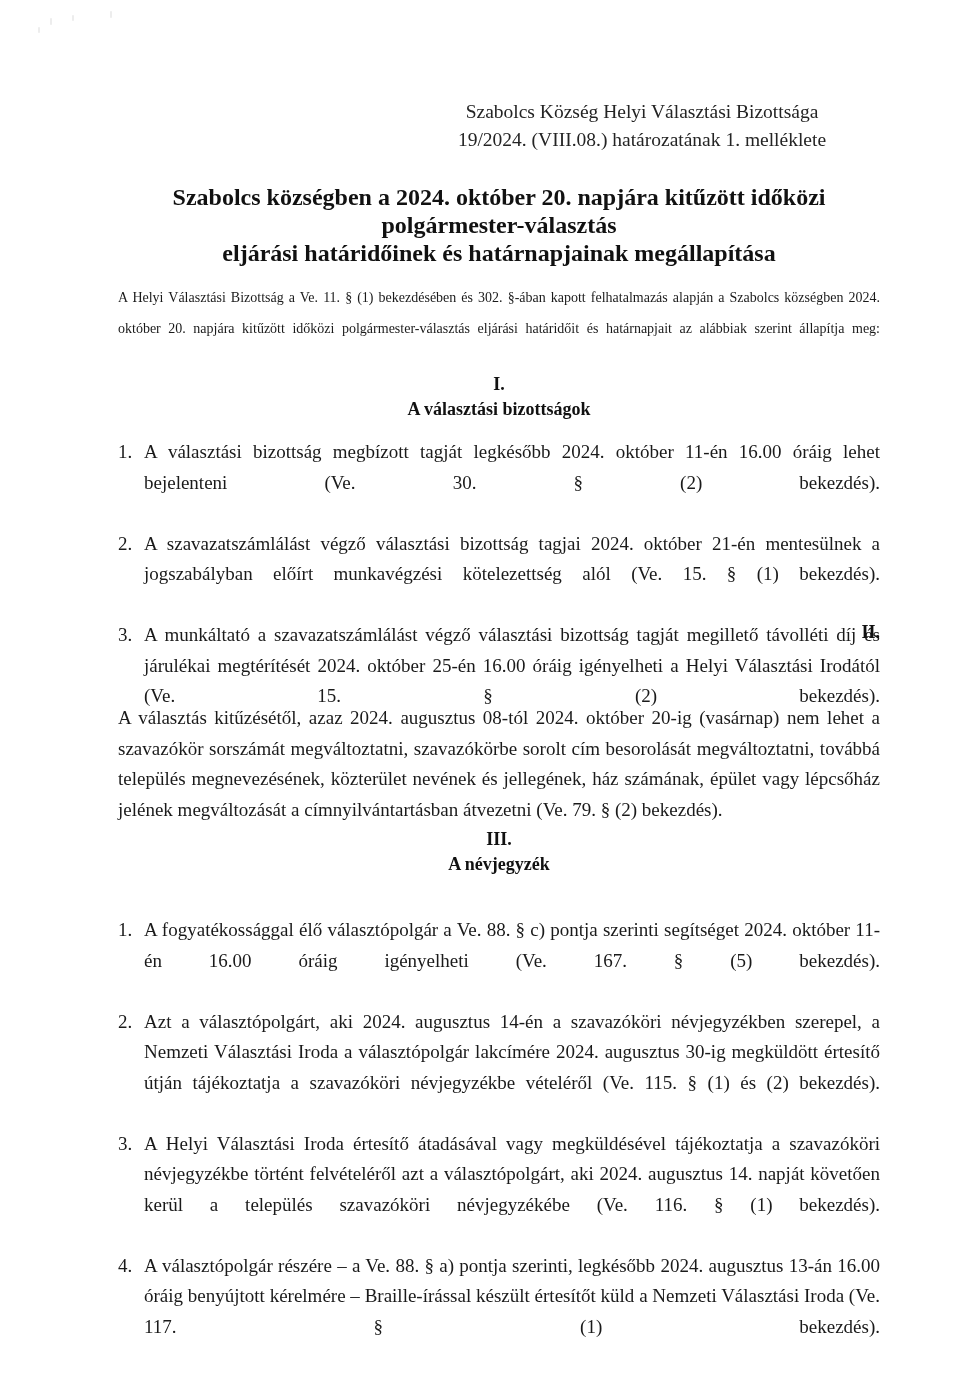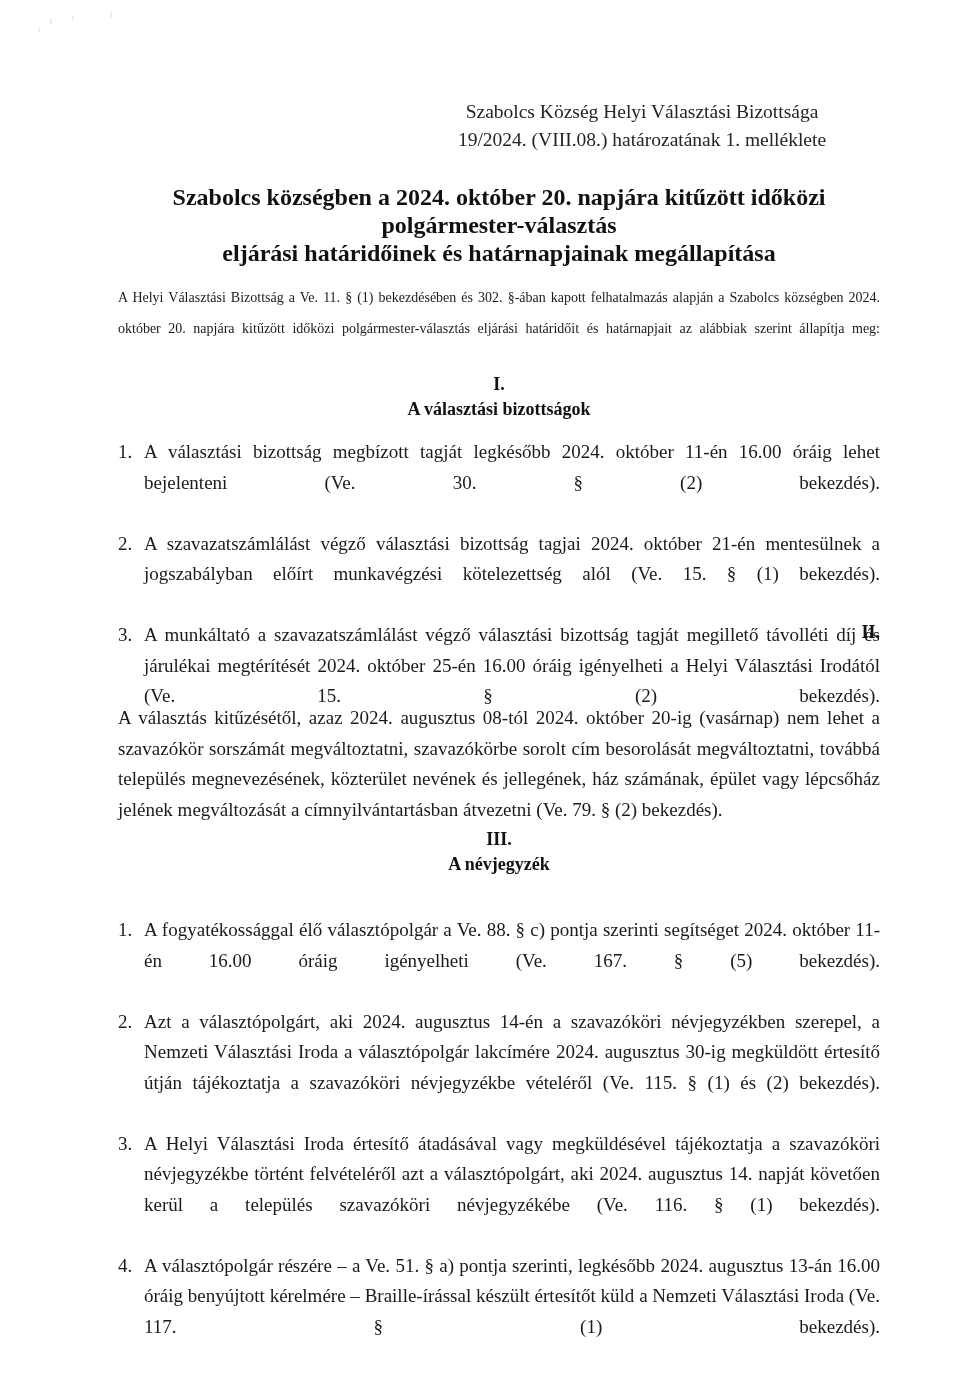--- a/index.html
+++ b/index.html
@@ -198,17 +198,17 @@
     <div class="num-item">
       <span class="marker">2.</span>
       <span class="body">Azt a választópolgárt, aki 2024. augusztus 14-én a szavazóköri névjegyzékben szerepel, a Nemzeti Választási Iroda a választópolgár lakcímére 2024. augusztus 30-ig megküldött értesítő útján tájékoztatja a szavazóköri névjegyzékbe vételéről (Ve. 115. § (1) és (2) bekezdés).</span>
     </div>
     <div class="num-item">
       <span class="marker">3.</span>
       <span class="body">A Helyi Választási Iroda értesítő átadásával vagy megküldésével tájékoztatja a szavazóköri névjegyzékbe történt felvételéről azt a választópolgárt, aki 2024. augusztus 14. napját követően kerül a település szavazóköri névjegyzékébe (Ve. 116. § (1) bekezdés).</span>
     </div>
     <div class="num-item">
       <span class="marker">4.</span>
-      <span class="body">A választópolgár részére – a Ve. 51. § a) pontja szerinti, legkésőbb 2024. augusztus 13-án 16.00 óráig benyújtott kérelmére – Braille-írással készült értesítőt küld a Nemzeti Választási Iroda (Ve. 117. § (1) bekezdés).</span>
+      <span class="body">A választópolgár részére – a Ve. 88. § a) pontja szerinti, legkésőbb 2024. augusztus 13-án 16.00 óráig benyújtott kérelmére – Braille-írással készült értesítőt küld a Nemzeti Választási Iroda (Ve. 117. § (1) bekezdés).</span>
     </div>
   </div>
 
 </div>
 
 </body></html>

